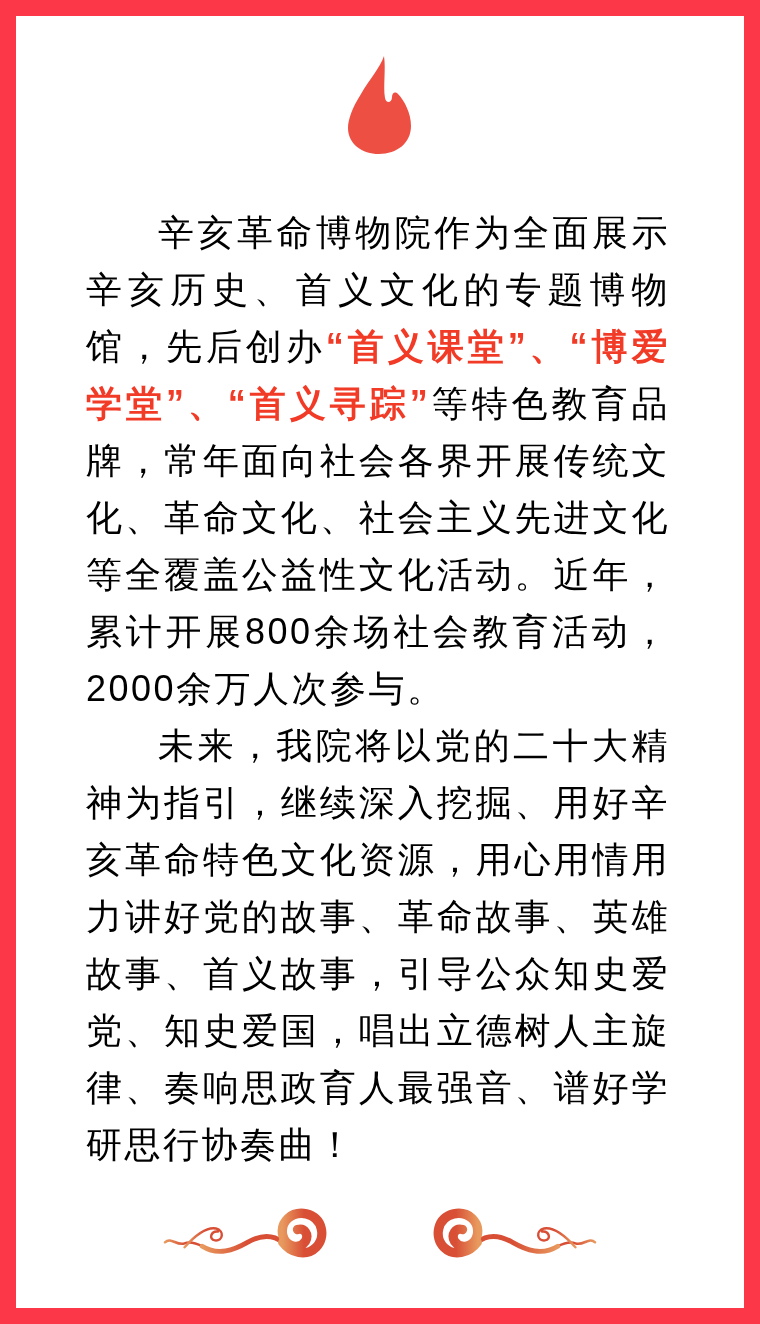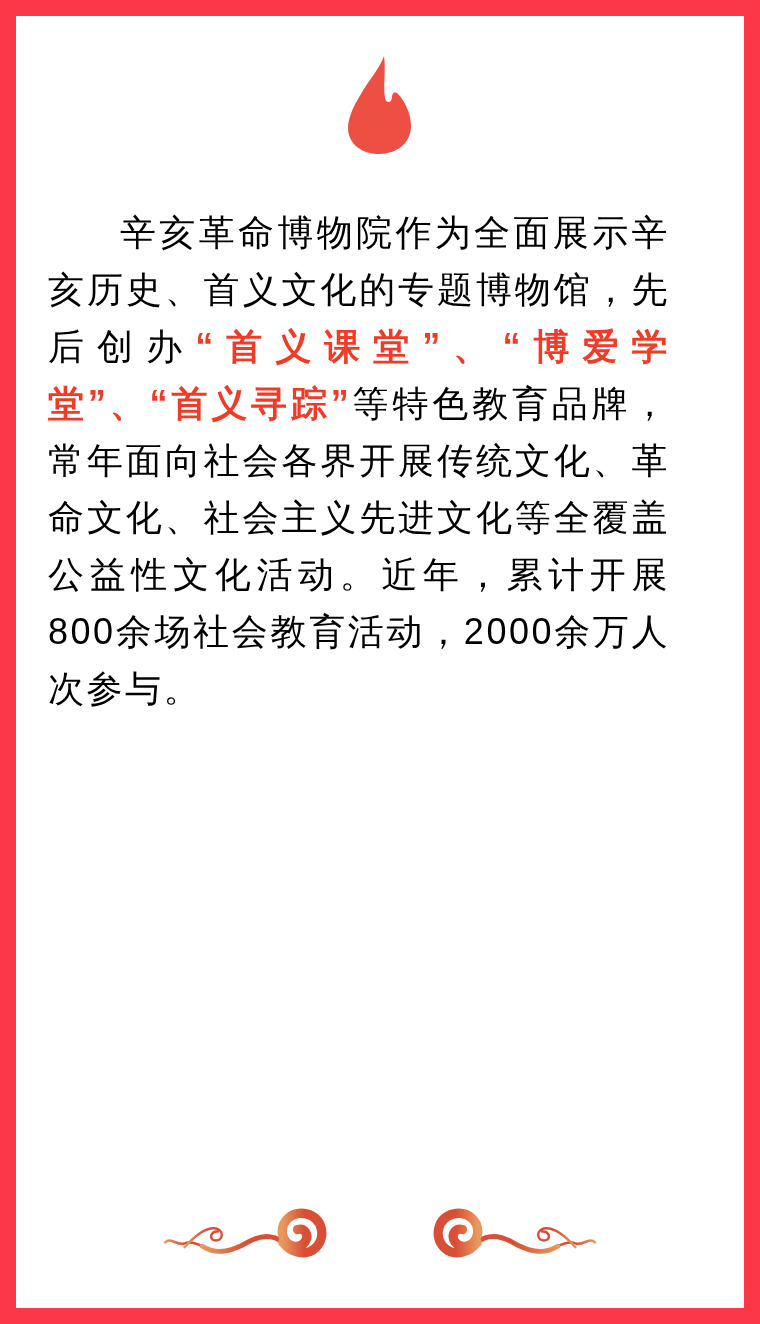--- a/index.html
+++ b/index.html
@@ -24,21 +24,21 @@
     overflow:hidden;
   }
   .flame-row{
     margin-top:40px;
     display:flex;
     justify-content:center;
   }
   .flame-row svg{display:block;width:66px;height:98px;}
   .flame-row svg path{fill:var(--flame-color);}
   .article{
-    margin:50px 74px 0 32px;
+    margin:50px 74px 0 70px;
     font-size:36px;
     line-height:57px;
     letter-spacing:2.5px;
     color:var(--text-color);
     text-align:justify;
     text-justify:inter-character;
     line-break:strict;
   }
   .article p{
     margin:0;
@@ -78,20 +78,21 @@
                C 50 98, 64 87, 64 70
                C 64 57, 57 44, 51 38
                C 48 35, 45 37, 45 41
                C 45 47, 39 48, 38 42
                C 36 30, 39 14, 37 0 Z"></path>
     </svg>
   </div>
 
   <div class="article">
     <p><span>辛亥革命博物院作为全面展示辛亥历史、首义文化的专题博物馆，先后创办</span><span class="hl">“首义课堂”、“博爱学堂”、“首义寻踪”</span><span>等特色教育品牌，常年面向社会各界开展传统文化、革命文化、社会主义先进文化等全覆盖公益性文化活动。近年，累计开展800余场社会教育活动，2000余万人次参与。</span></p>
+    <p><span>未来，我院将以党的二十大精神为指引，继续深入挖掘、用好辛亥革命特色文化资源，用心用情用力讲好党的故事、革命故事、英雄故事、首义故事，引导公众知史爱党、知史爱国，唱出立德树人主旋律、奏响思政育人最强音、谱好学研思行协奏曲！</span></p>
   </div>
 
   <div class="ornaments">
     <svg class="orn" viewBox="0 0 168 56" aria-hidden="true">
       <defs>
         <linearGradient id="ornGrad" x1="0" y1="0" x2="1" y2="0">
           <stop offset="0" style="stop-color:var(--orn-start,#e8995e)"></stop>
           <stop offset="0.55" style="stop-color:var(--orn-end,#d84f36)"></stop>
           <stop offset="1" style="stop-color:var(--orn-end,#d84f36)"></stop>
         </linearGradient>

